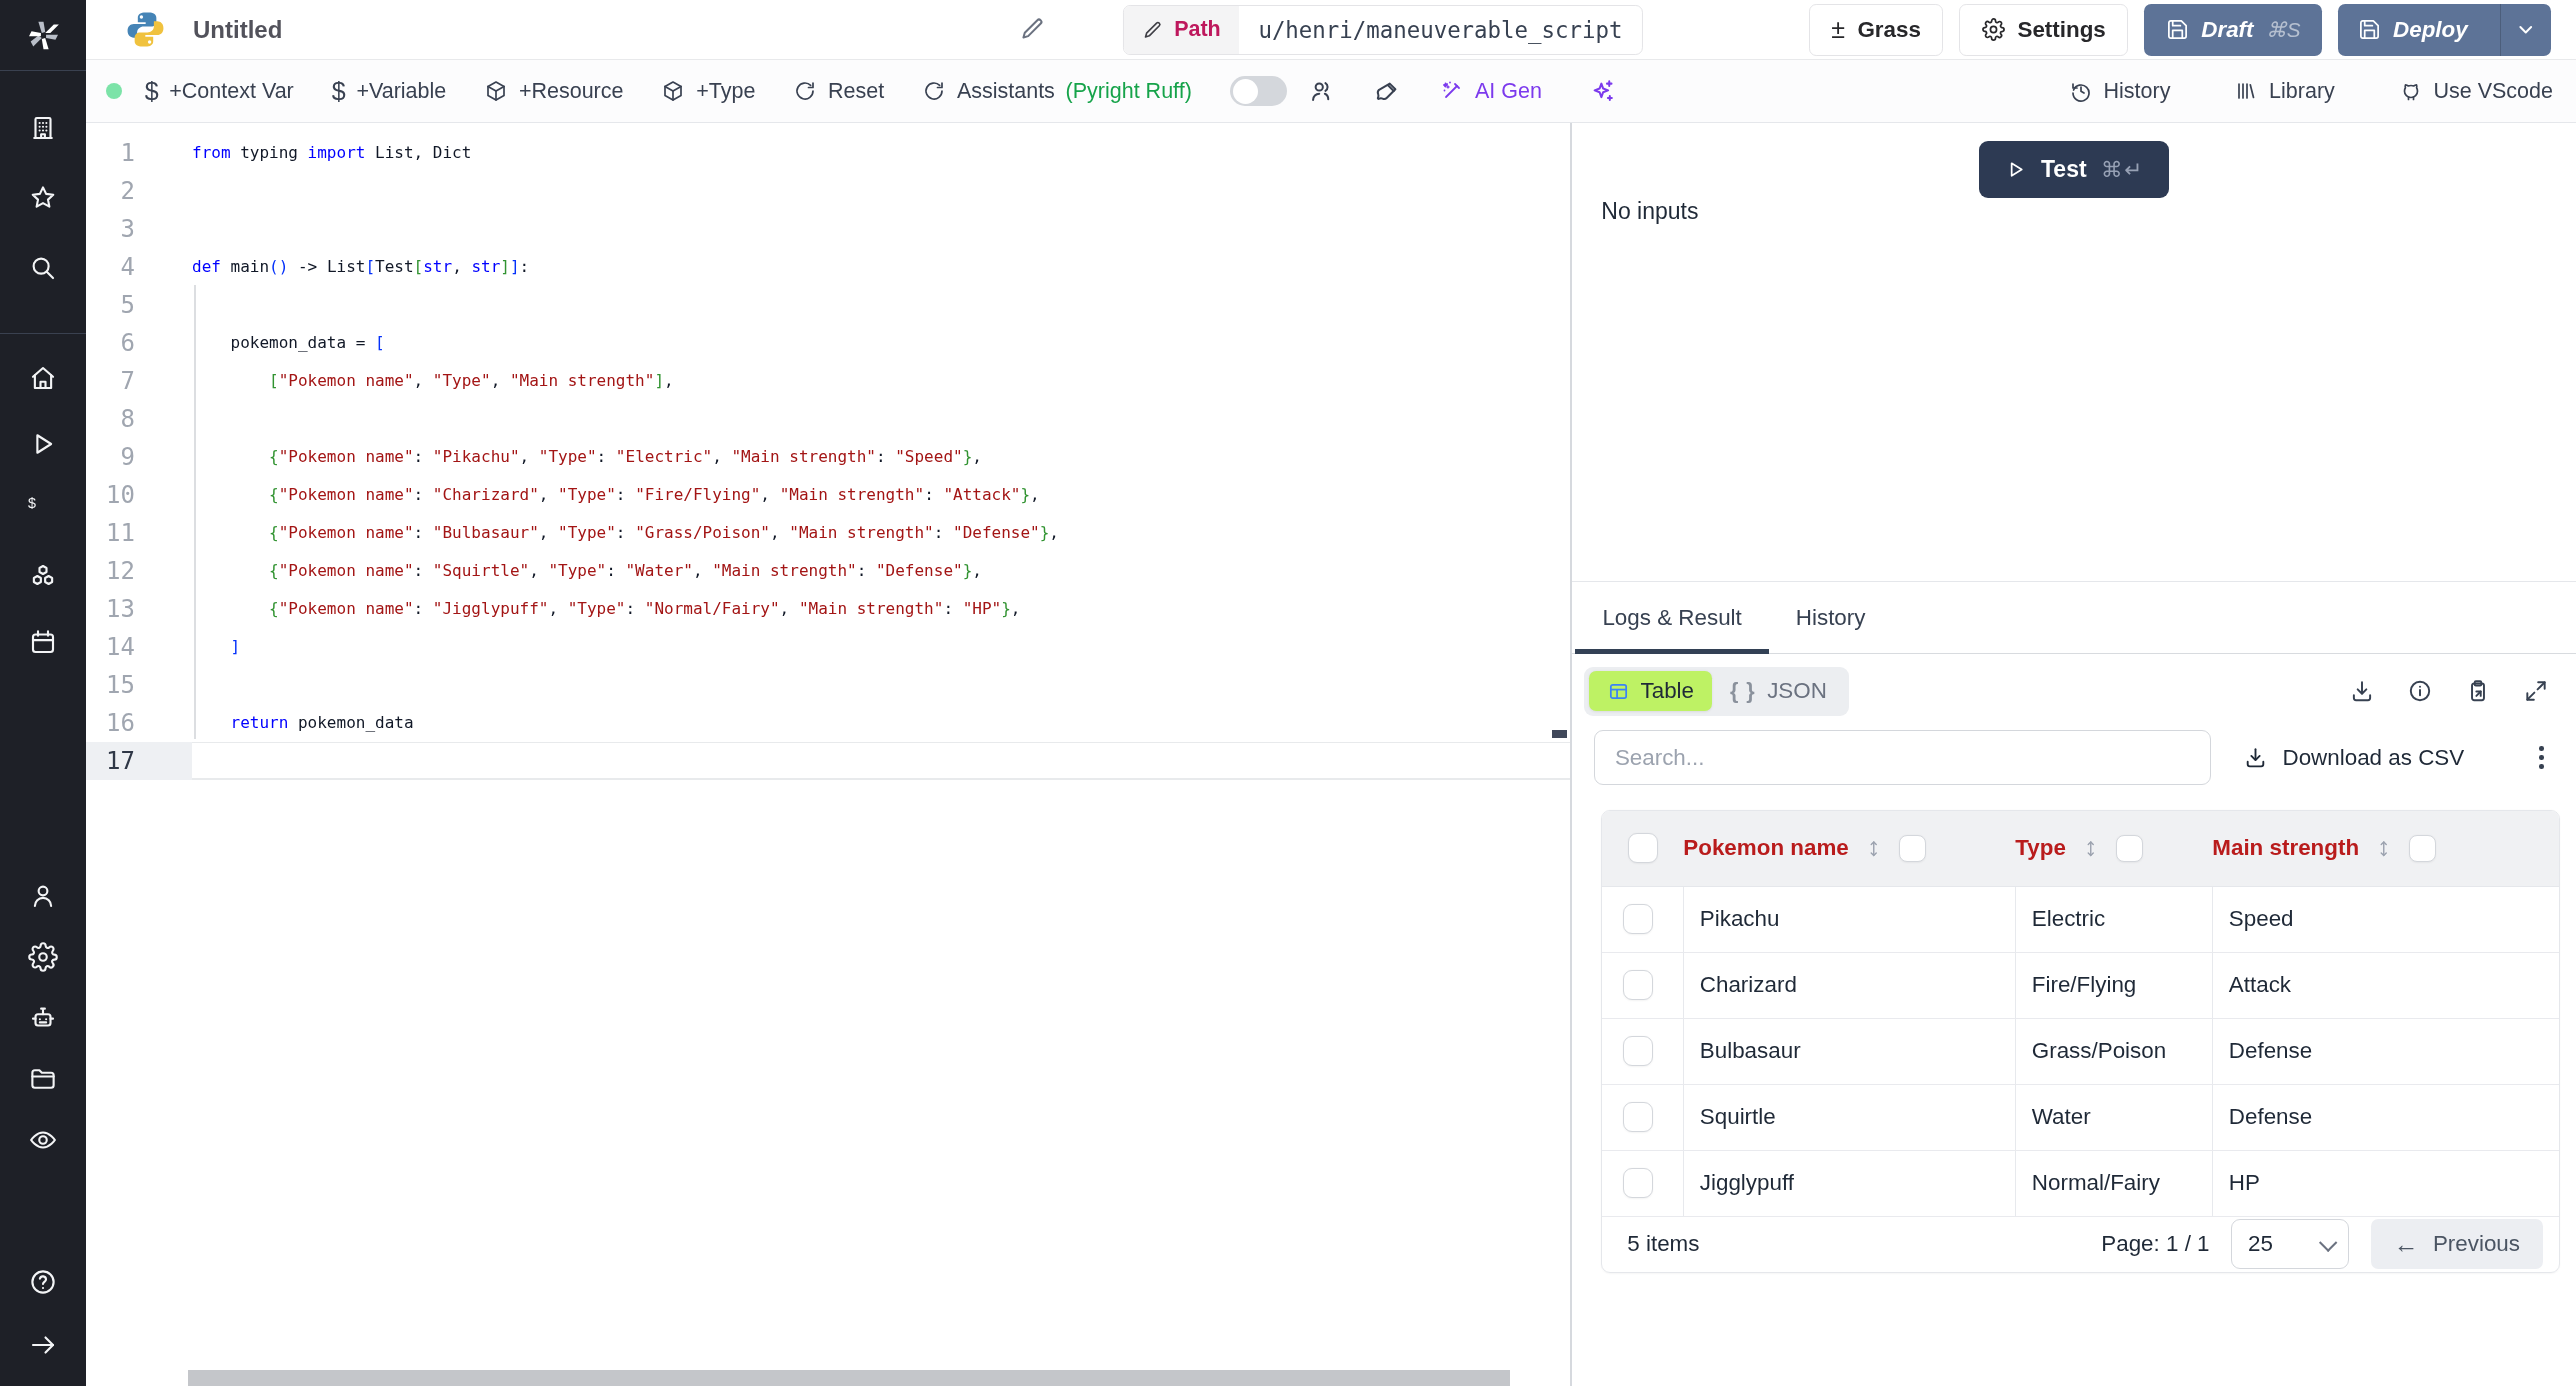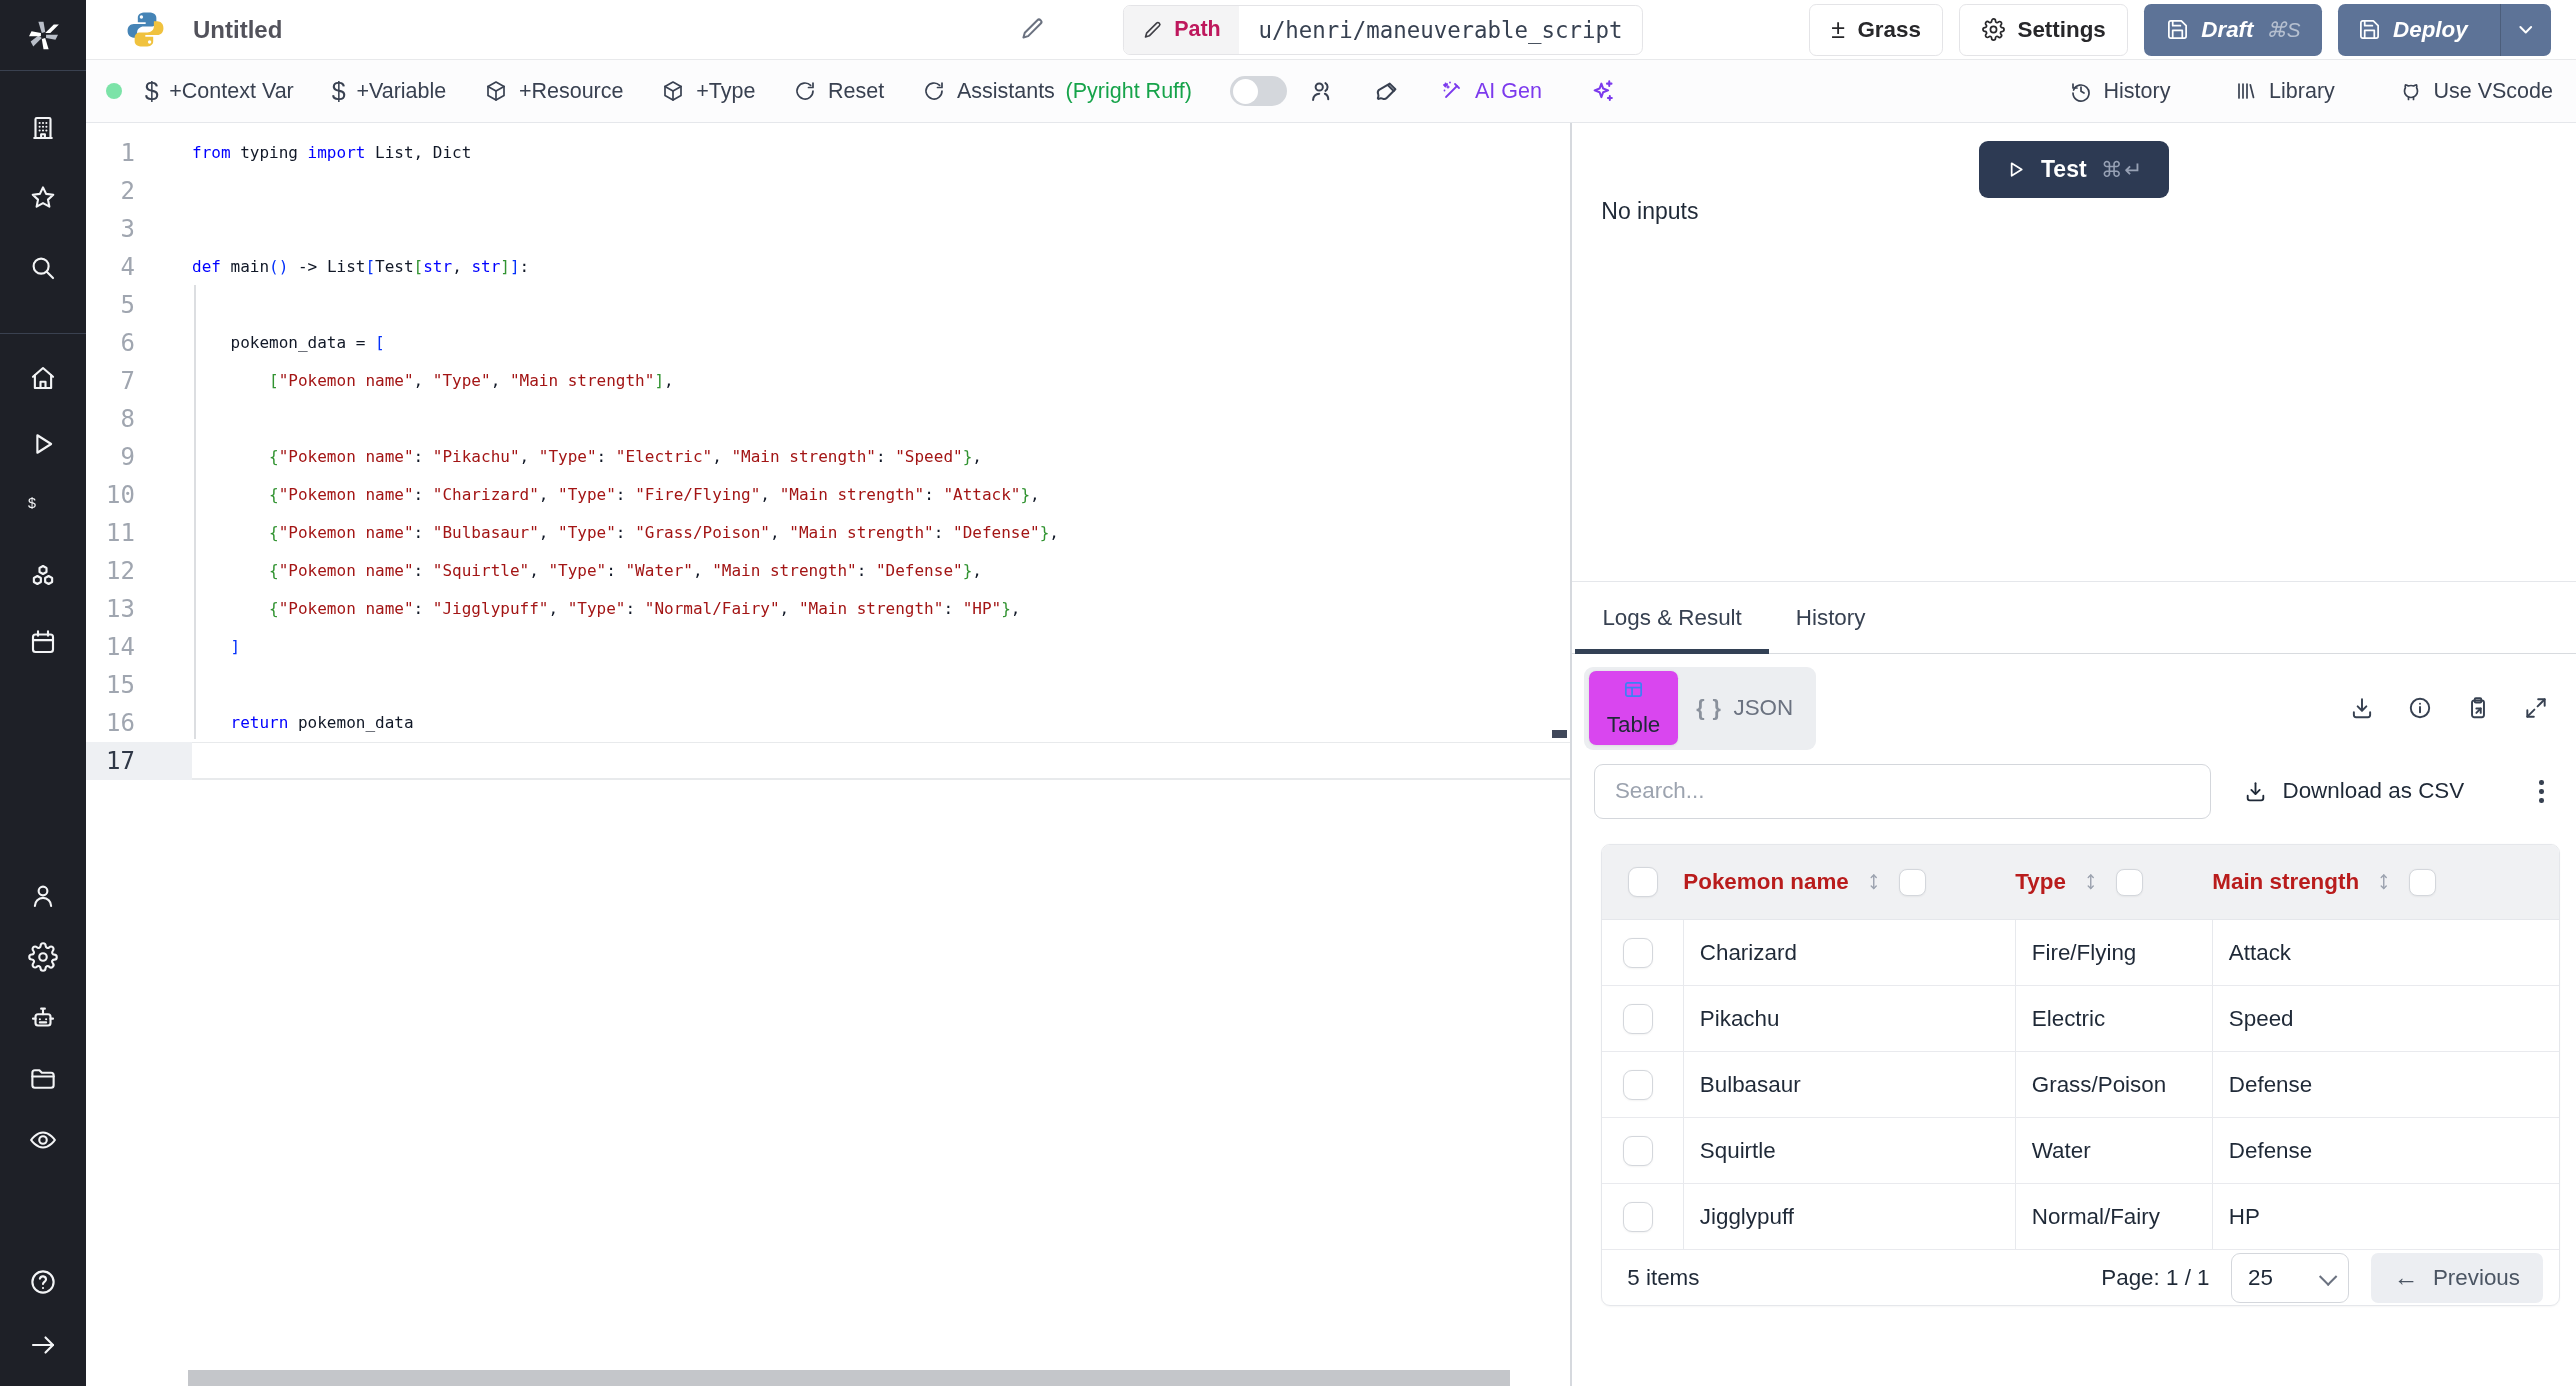--- a/index.html
+++ b/index.html
@@ -92,21 +92,21 @@
 
   .results { flex:1; border-top:0.9px solid #e5e7eb; display:flex; flex-direction:column; min-height:0; }
   .tabs { height:72px; border-bottom:0.9px solid #d8dbdf; display:flex; padding-left:3.6px; flex-shrink:0; }
   .tab { padding:0 27px; display:flex; align-items:center; font-size:22.4px; color:#374151; position:relative; cursor:pointer; }
   .tab.active::after { content:""; position:absolute; left:0; right:0; bottom:-0.9px; height:4.5px; background:#334155; }
 
   .controls-row { display:flex; align-items:center; padding:12.5px 27px 0 12.5px; flex-shrink:0; }
   .segmented { background:#eceef1; border-radius:9px; padding:4.5px; display:flex; align-items:center; }
   .seg { display:flex; align-items:center; gap:10.7px; padding:7.2px 18px; border-radius:7.2px; font-size:22.4px; font-weight:500; color:#6b7280; cursor:pointer; }
   .seg svg { width:23px; height:23px; }
-  .seg.active { background:#d946ef; color:#1f2937; box-shadow:0 0.9px 2.7px rgba(0,0,0,.08);flex-direction:column; }
+  .seg.active { background:#bef264; color:#1f2937; box-shadow:0 0.9px 2.7px rgba(0,0,0,.08); }
   .seg .braces-glyph { font-size:21.5px; font-weight:700; color:#8a919c; letter-spacing:1.8px; }
   .result-icons { margin-left:auto; display:flex; align-items:center; gap:32px; color:#374151; }
   .result-icons .ric { cursor:pointer; display:flex; }
   .result-icons svg { width:26px; height:26px; }
 
   .search-row { display:flex; align-items:center; padding:14.3px 27px 0 22.4px; flex-shrink:0; }
   .search-input { width:617px; height:55px; border:1.8px solid #d4d7dc; border-radius:9px; font-size:22.4px; padding:0 19.7px; color:#111827; outline:none; font-family:"Liberation Sans",sans-serif; }
   .search-input::placeholder { color:#9ca3af; }
   .csv-btn { display:flex; align-items:center; gap:14.3px; margin-left:32px; font-size:22.4px; font-weight:500; color:#1f2937; cursor:pointer; }
   .csv-btn svg { width:25px; height:25px; }
@@ -697,31 +697,31 @@
                         <div class="cb small"></div>
                       </div>
                     </th>
                   </tr>
                 </thead>
                 <tbody>
                   <tr>
                     <td class="cb-cell">
                       <div class="cb"></div>
                     </td>
-                    <td>Charizard</td>
-                    <td>Fire/Flying</td>
-                    <td>Attack</td>
+                    <td>Pikachu</td>
+                    <td>Electric</td>
+                    <td>Speed</td>
                   </tr>
                   <tr>
                     <td class="cb-cell">
                       <div class="cb"></div>
                     </td>
-                    <td>Pikachu</td>
-                    <td>Electric</td>
-                    <td>Speed</td>
+                    <td>Charizard</td>
+                    <td>Fire/Flying</td>
+                    <td>Attack</td>
                   </tr>
                   <tr>
                     <td class="cb-cell">
                       <div class="cb"></div>
                     </td>
                     <td>Bulbasaur</td>
                     <td>Grass/Poison</td>
                     <td>Defense</td>
                   </tr>
                   <tr>

